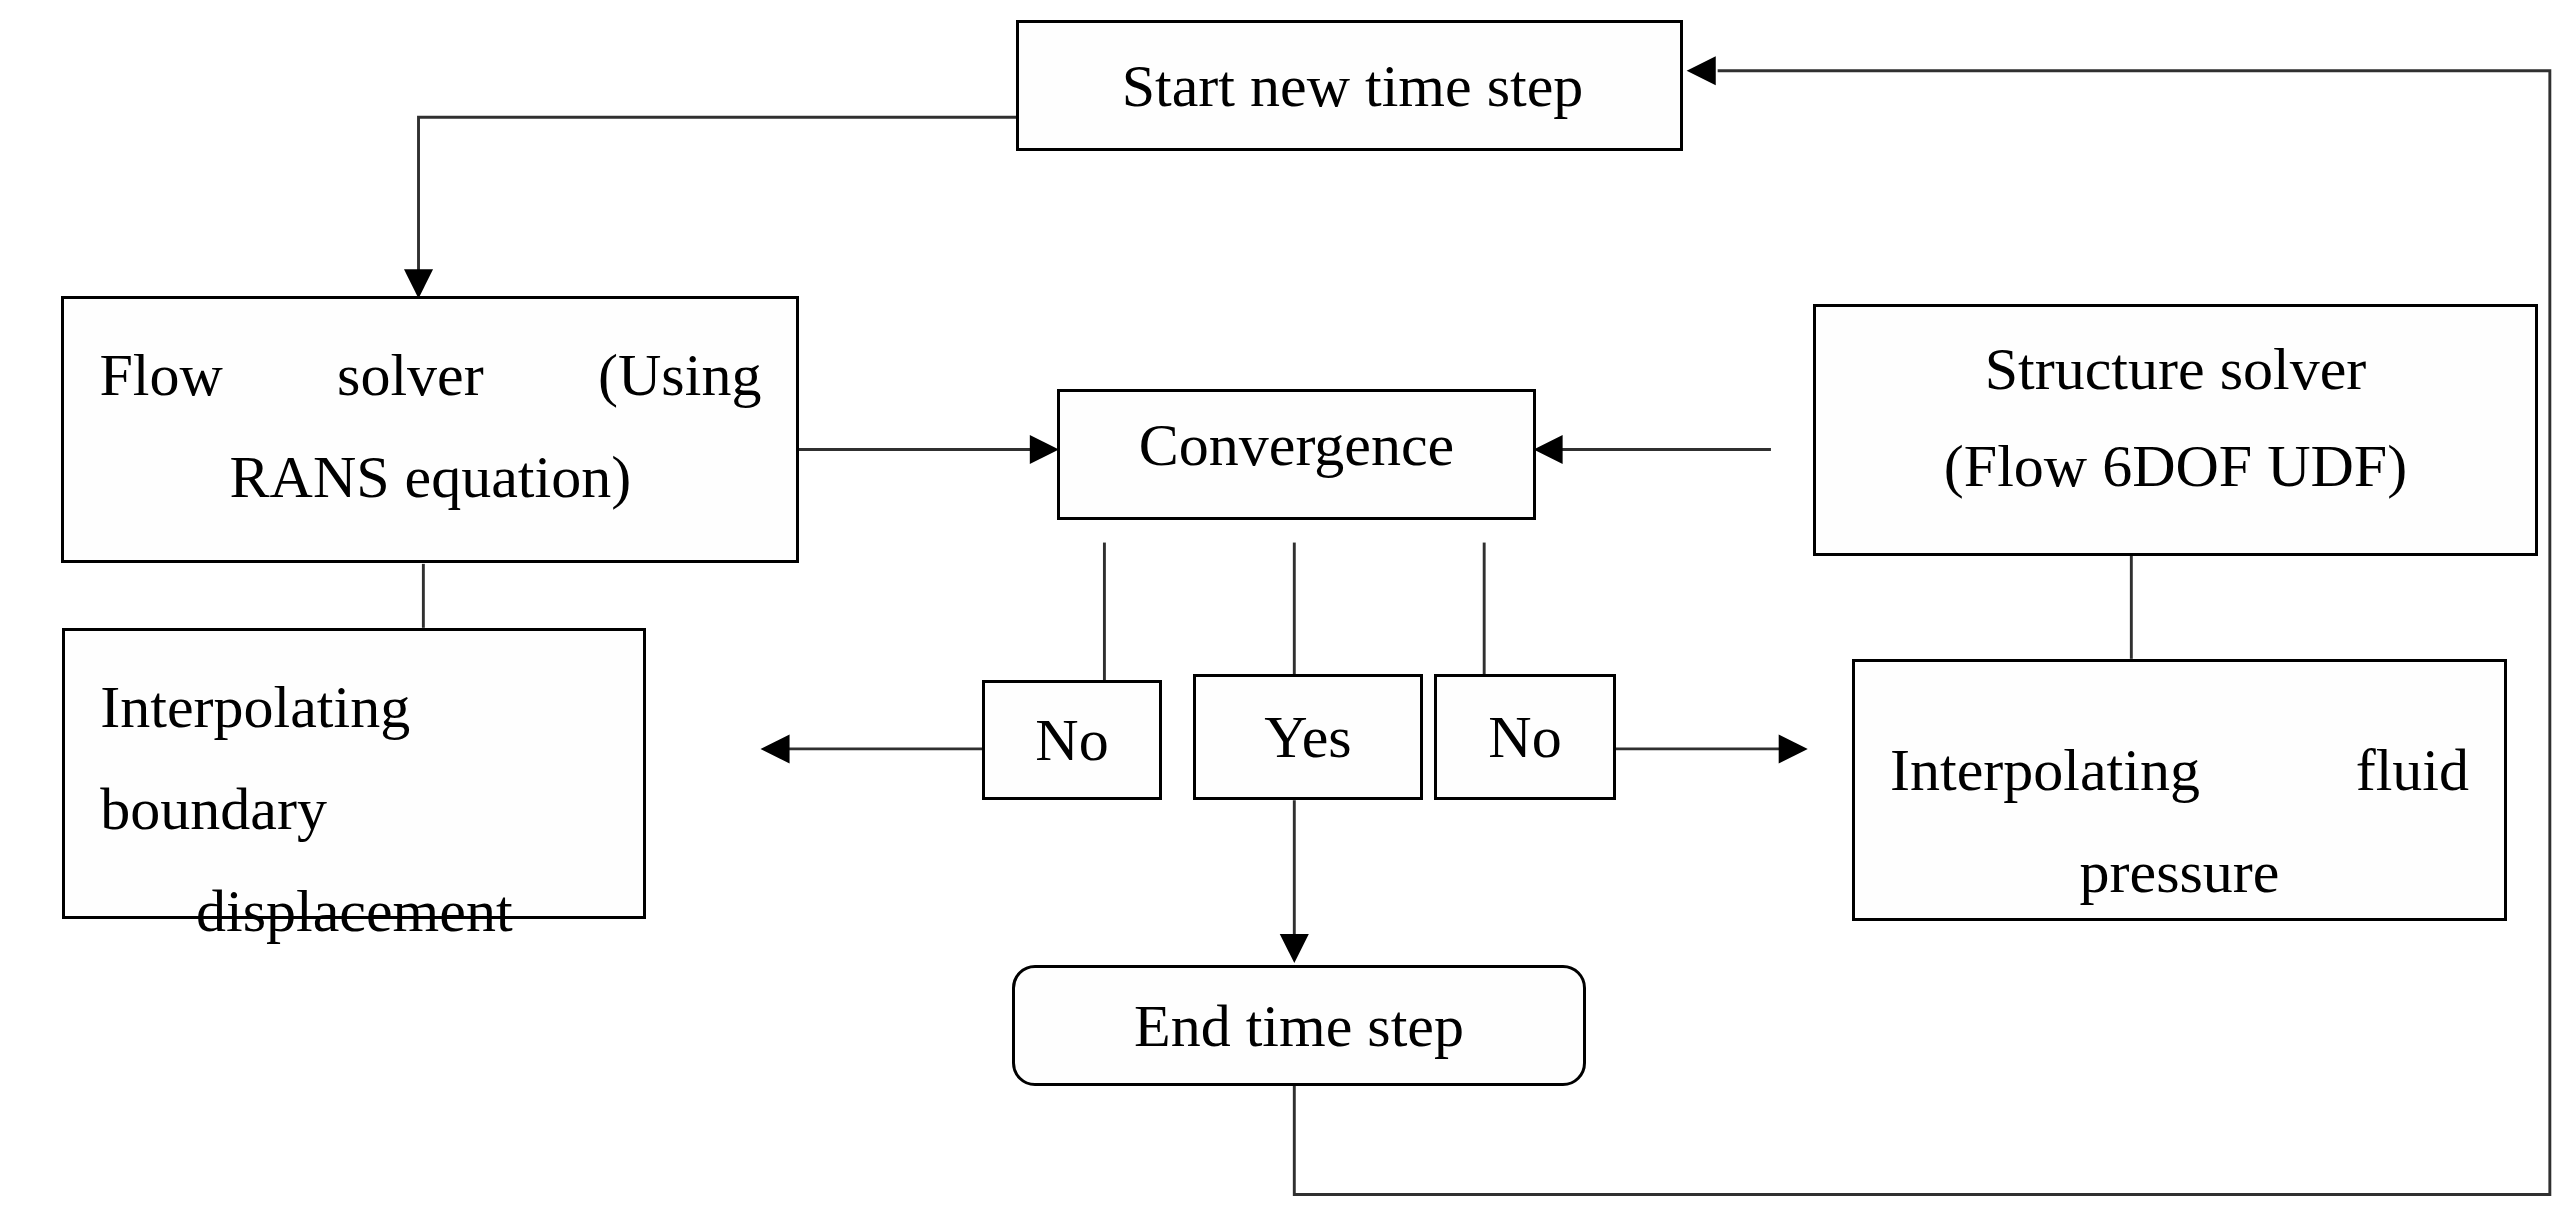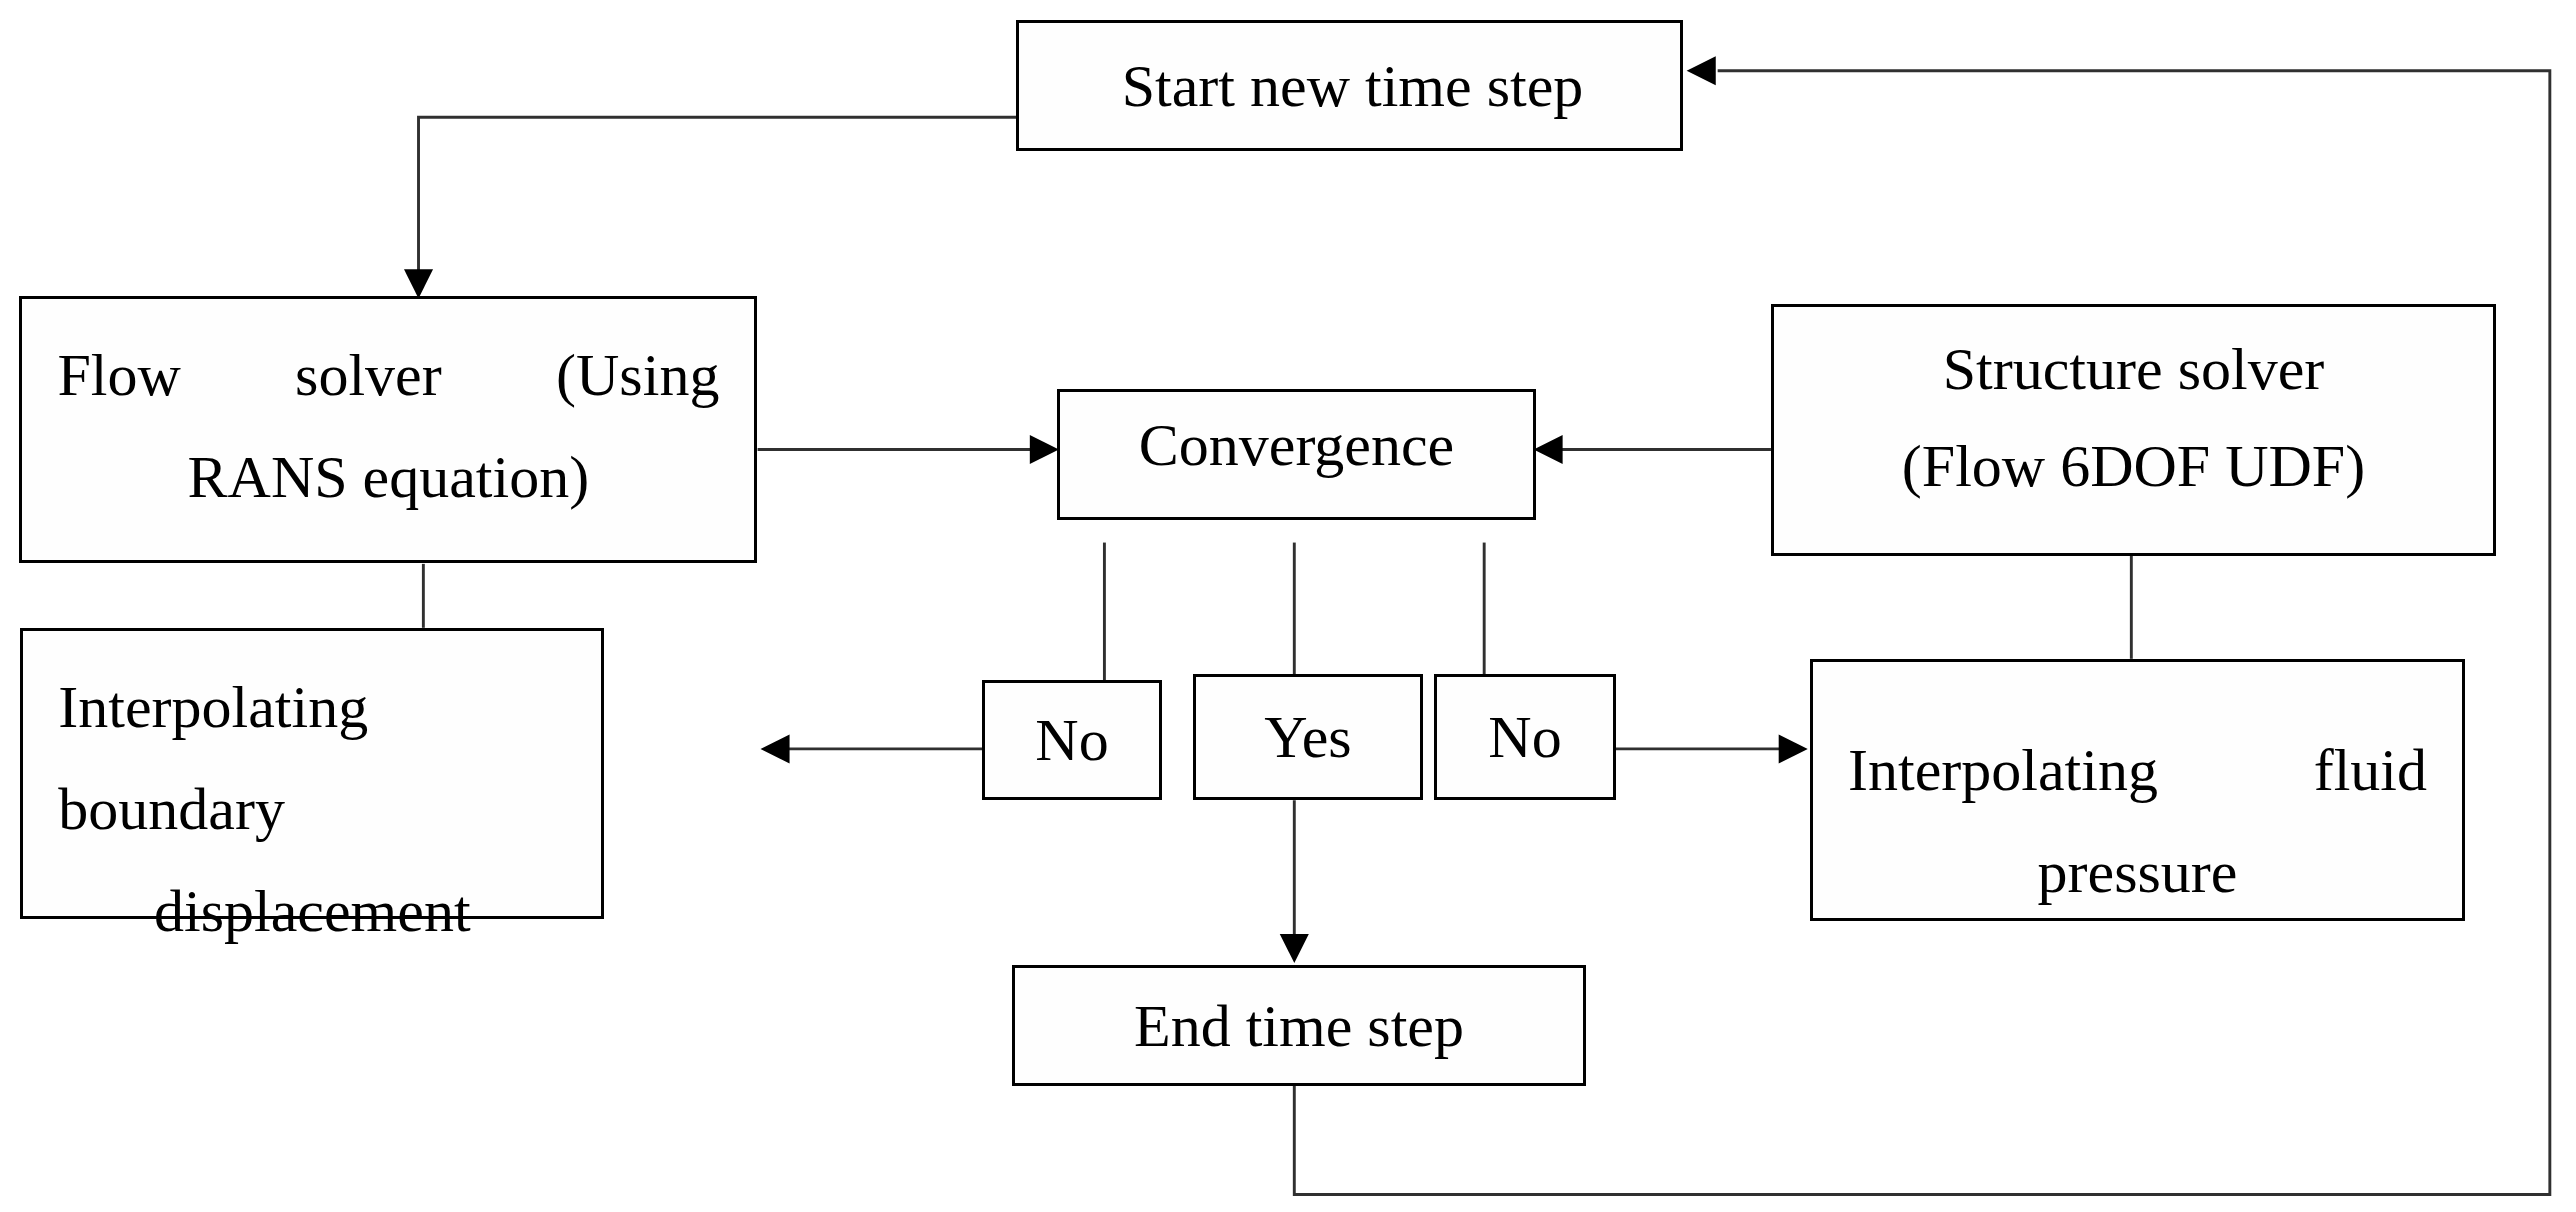--- a/index.html
+++ b/index.html
@@ -33,20 +33,21 @@
     color: #000000;
   }
   .center-label {
     display: flex;
     align-items: center;
     justify-content: center;
     text-align: center;
   }
   .multi {
     padding: 25px 35px 0 35px;
+    margin-left: 42px;
   }
   .multi .line {
     display: block;
     line-height: 102px;
     white-space: nowrap;
   }
   .multi .line.justify {
     text-align: justify;
     text-align-last: justify;
     white-space: normal;
@@ -58,21 +59,21 @@
   #node-start       { left: 1016px; top: 20.3px;  width: 667px; height: 131px; padding-left: 6px; }
   #node-flow        { left: 19.4px;   top: 296px; width: 738px; height: 267px; }
   #node-structure   { left: 1771px; top: 304px; width: 725px; height: 252px; padding-top: 13.6px; }
   #node-structure .line { line-height: 97px; }
   #node-convergence { left: 1057px; top: 389px; width: 479px; height: 131px; padding-bottom: 19px; }
   #node-no-left     { left: 982px; top: 680px; width: 180px; height: 120px; }
   #node-yes         { left: 1193px; top: 674px; width: 230px; height: 126px; }
   #node-no-right    { left: 1434px; top: 674px; width: 182px; height: 126px; }
   #node-boundary    { left: 20.3px;   top: 628px; width: 584px; height: 291px; }
   #node-pressure    { left: 1810px; top: 659px; width: 655px; height: 262px; padding-top: 57px; }
-  #node-end         { left: 1012px; top: 965px; width: 574px; height: 121px; }
+  #node-end         { left: 1012px; top: 965px; width: 574px; height: 121px; border-radius: 23px; }
 </style>
 </head>
 <body>
 
 <div class="canvas">
 
   <svg class="wires" viewBox="0 0 2659 1252">
     <g stroke="#303030" stroke-width="3" fill="none">
 
       <polyline points="1049,121 432,121 432,280"></polyline>

